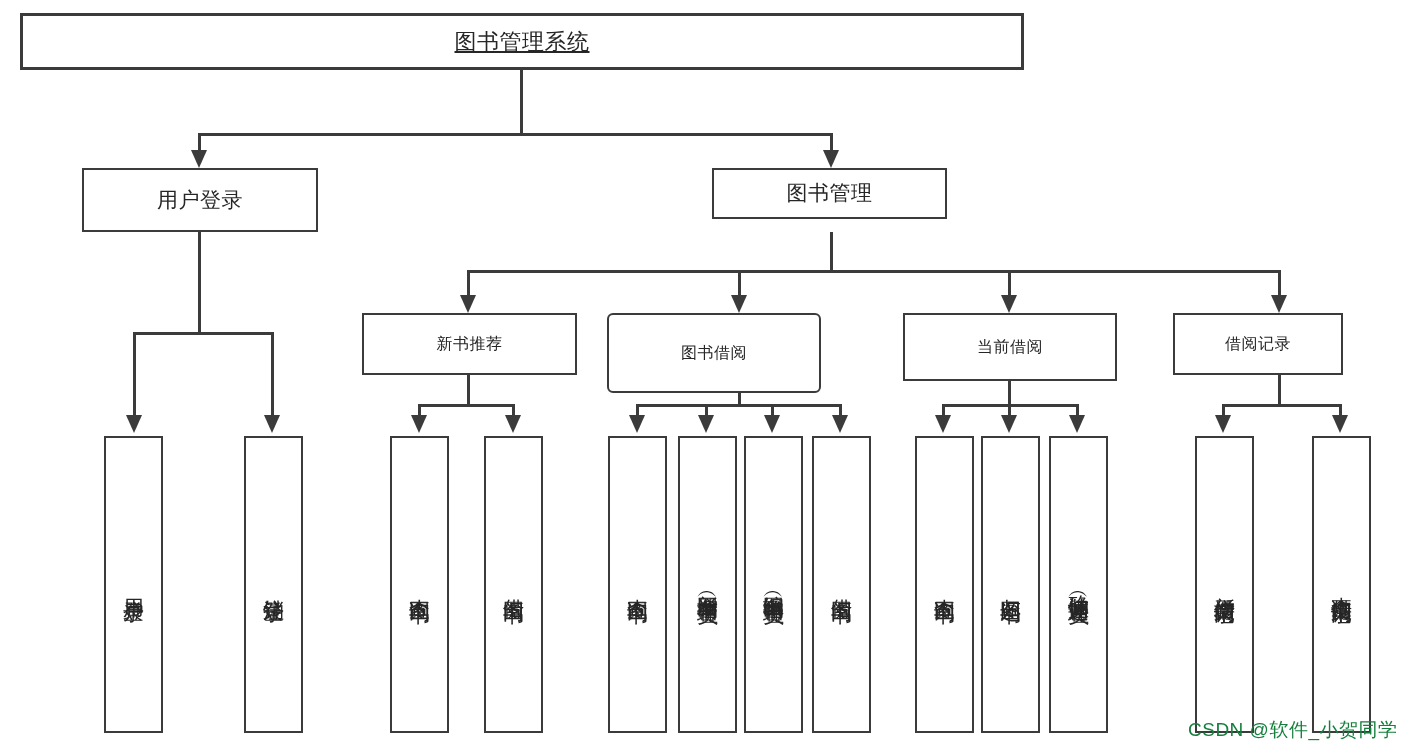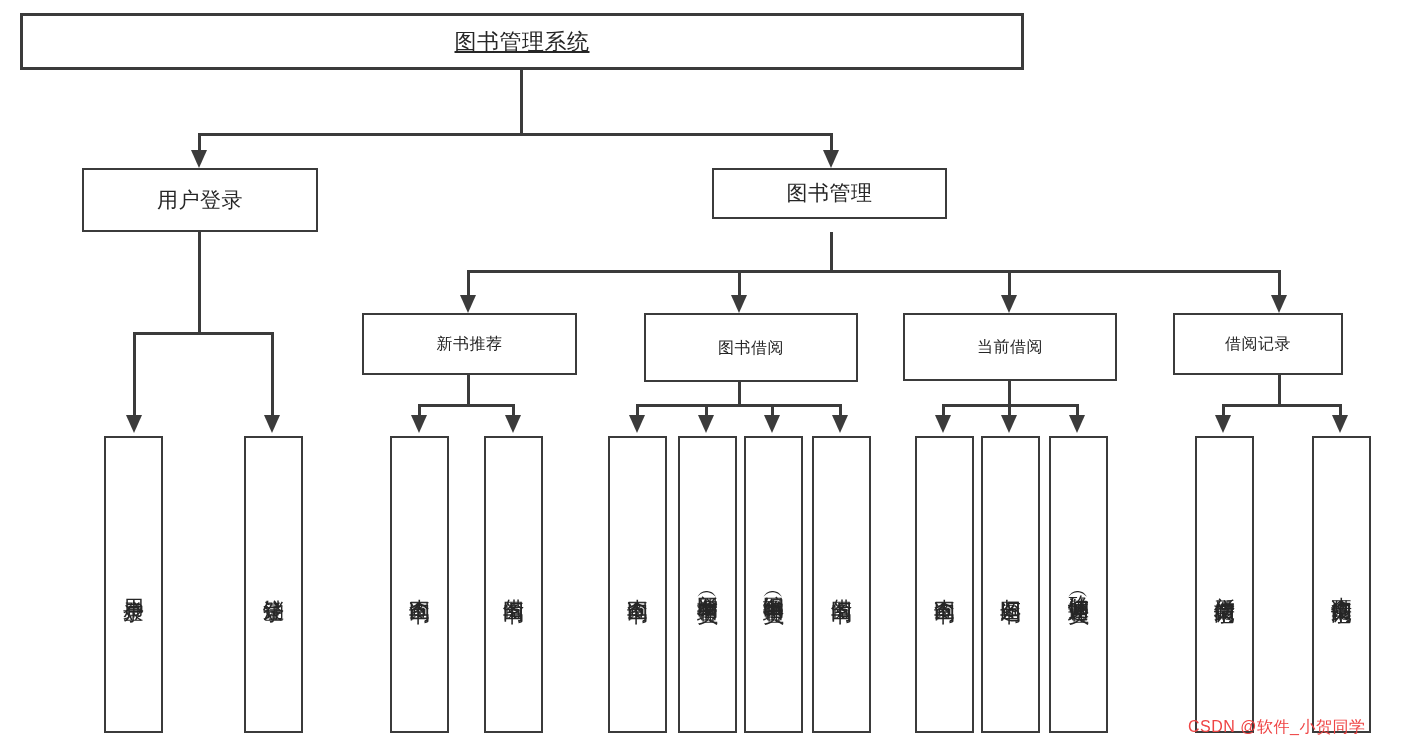--- a/index.html
+++ b/index.html
@@ -64,22 +64,22 @@
   .arrow {
     position: absolute;
     width: 0;
     height: 0;
     border-left: 8px solid transparent;
     border-right: 8px solid transparent;
     border-top: 18px solid #3b3b3b;
   }
   .watermark {
     position: absolute;
-    font-size: 16px;
-    color: #ef4444;
+    font-size: 19px;
+    color: #15803d;
     white-space: nowrap;
     letter-spacing: 0.5px;
   }
 </style>
 </head>
 <body>
 
 <div id="canvas">
 
   <div class="edge v" style="left:520px; top:70px; height:65px;"></div>
@@ -150,21 +150,21 @@
   </div>
 
   <div class="node lvl2" style="left:712px; top:168px; width:235px; height:51px;">
     <span class="node-label">图书管理</span>
   </div>
 
   <div class="node lvl3" style="left:362px; top:313px; width:215px; height:62px;">
     <span class="node-label">新书推荐</span>
   </div>
 
-  <div class="node lvl3" style="left:644px; top:313px; width:214px; height:69px;">
+  <div class="node lvl3" style="left:607px; top:313px; width:214px; height:80px;border-radius:6px;">
     <span class="node-label">图书借阅</span>
   </div>
 
   <div class="node lvl3" style="left:903px; top:313px; width:214px; height:68px;">
     <span class="node-label">当前借阅</span>
   </div>
 
   <div class="node lvl3" style="left:1173px; top:313px; width:170px; height:62px;">
     <span class="node-label">借阅记录</span>
   </div>

